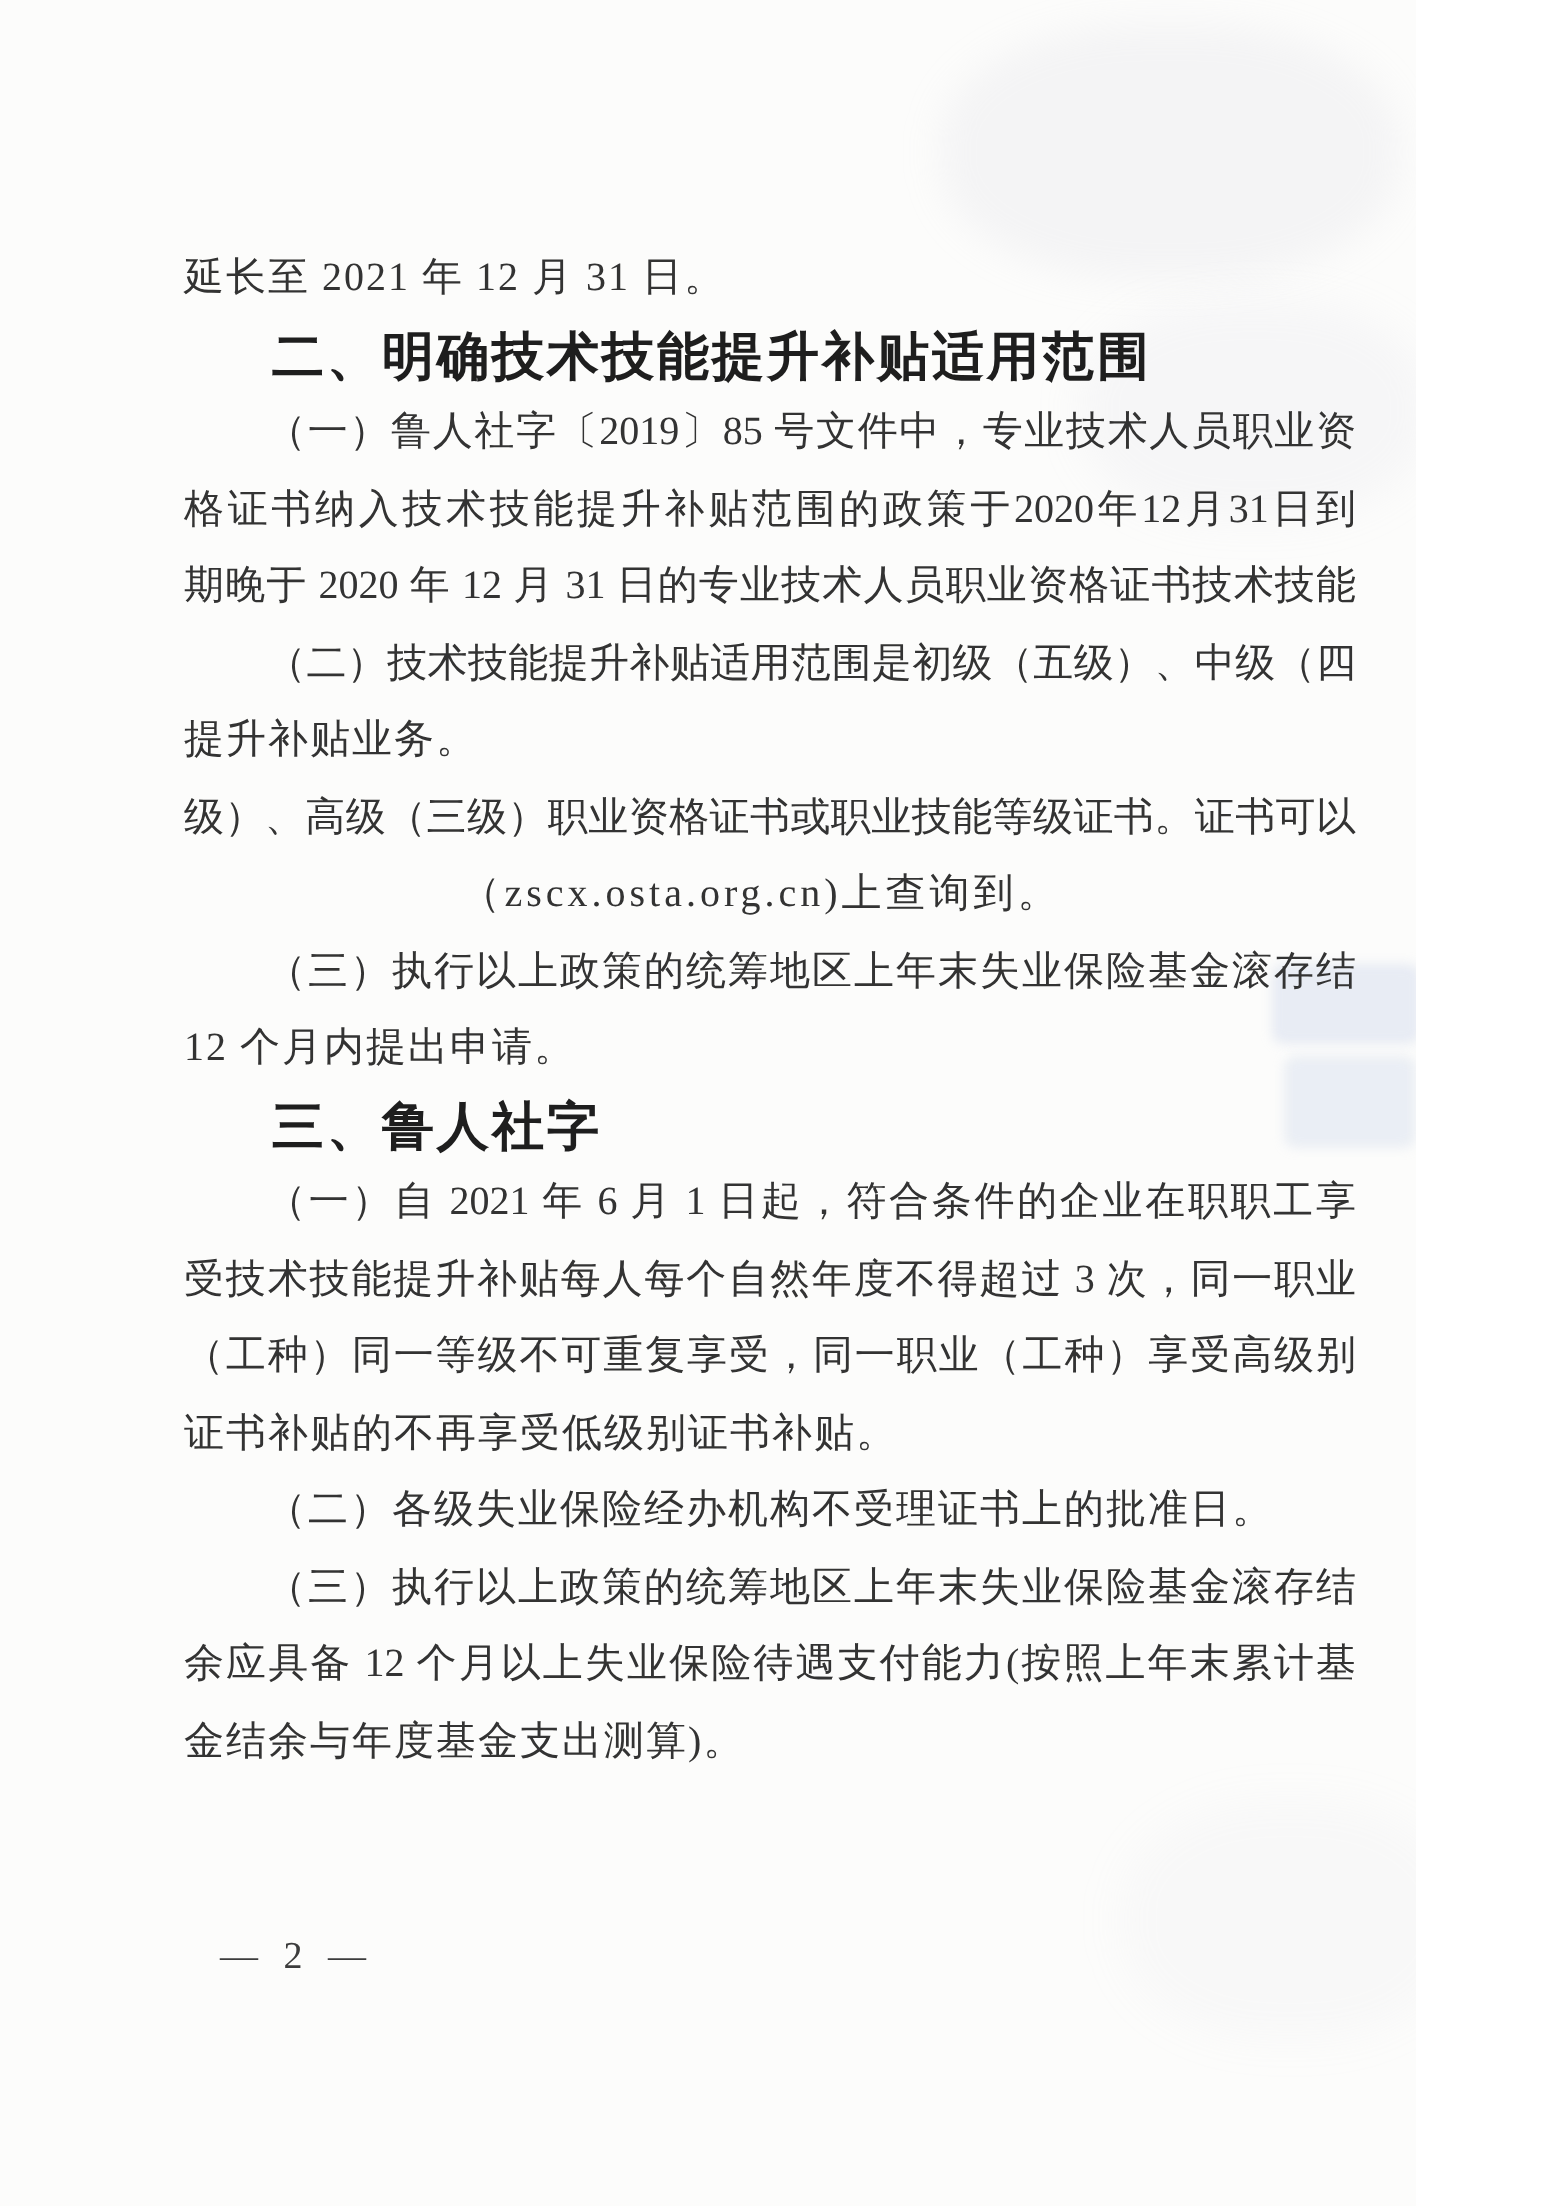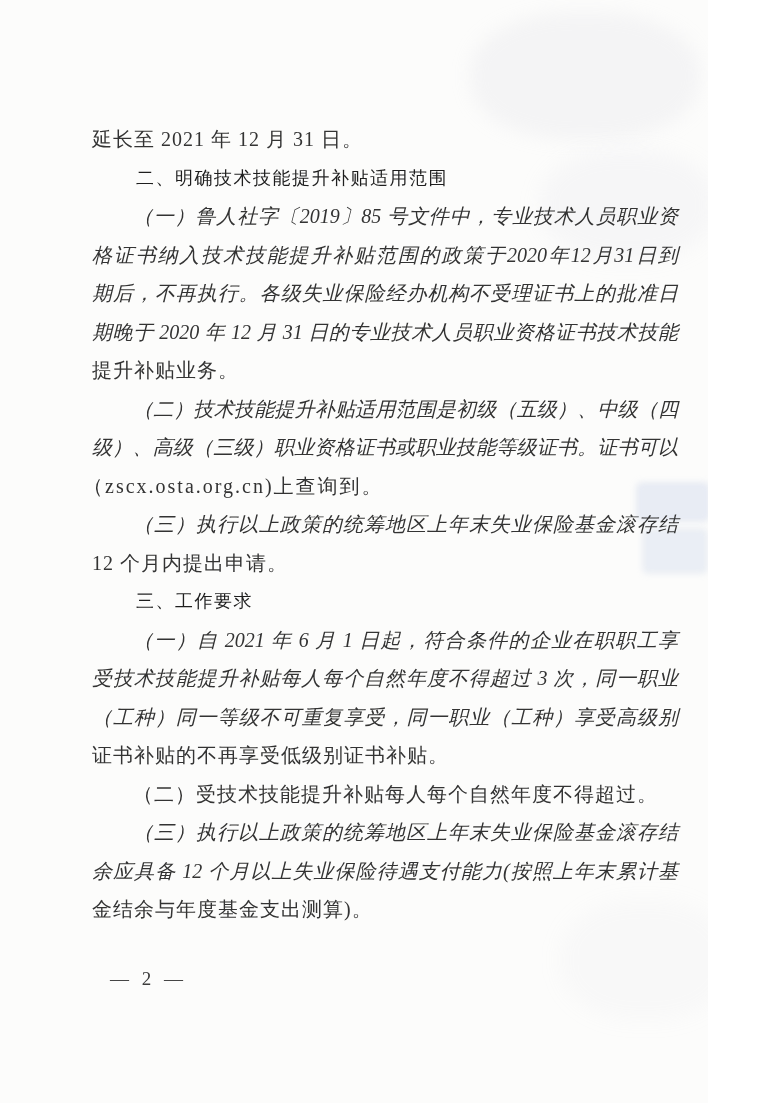--- a/index.html
+++ b/index.html
@@ -27,33 +27,32 @@
     font-size:20px;
     letter-spacing:1px;
     color:var(--ink);
     overflow:visible;
   }
   .j{
     text-align:justify;
     text-align-last:justify;
     text-justify:inter-character;
     letter-spacing:0;
-    font-style:italic;
   }
   .ind{text-indent:41px;}
   .hd{
     font-family:"Liberation Sans","DejaVu Sans",sans-serif;
-    font-weight:400;
-    font-size:18px;
+    font-weight:700;
+    font-size:26px;
     letter-spacing:1.5px;
     color:var(--heading_ink);
     text-indent:44px;
   }
   .hang{margin-left:-9px;}
-  .url{letter-spacing:2px;}
+  .url{letter-spacing:2px;text-align:center;}
   .page-number{
     position:absolute;
     left:110px;top:964px;
     font-size:19px;
     letter-spacing:4px;
     color:#3c3c3c;
     line-height:30px;
   }
   
   .scan-edge-line{
@@ -85,34 +84,33 @@
   <div class="smudge smudge-b"></div>
   <div class="smudge smudge-c"></div>
   <div class="smudge smudge-d"></div>
   <div class="smudge smudge-e"></div>
 
   <div class="doc-body">
     <div class="ln">延长至 2021 年 12 月 31 日。</div>
     <div class="ln hd">二、明确技术技能提升补贴适用范围</div>
     <div class="ln ind j">（一）鲁人社字〔2019〕85 号文件中，专业技术人员职业资</div>
     <div class="ln j">格证书纳入技术技能提升补贴范围的政策于2020年12月31日到</div>
-    <div class="ln j">期后，不再执行。各级失业保险经办机构不受理证书上的批准日</div>
     <div class="ln j">期晚于 2020 年 12 月 31 日的专业技术人员职业资格证书技术技能</div>
+    <div class="ln ind j">（二）技术技能提升补贴适用范围是初级（五级）、中级（四</div>
     <div class="ln">提升补贴业务。</div>
-    <div class="ln ind j">（二）技术技能提升补贴适用范围是初级（五级）、中级（四</div>
     <div class="ln j">级）、高级（三级）职业资格证书或职业技能等级证书。证书可以</div>
     <div class="ln hang url">（zscx.osta.org.cn)上查询到。</div>
     <div class="ln ind j">（三）执行以上政策的统筹地区上年末失业保险基金滚存结</div>
     <div class="ln">12 个月内提出申请。</div>
-    <div class="ln hd">三、工作要求</div>
+    <div class="ln hd">三、鲁人社字</div>
     <div class="ln ind j">（一）自 2021 年 6 月 1 日起，符合条件的企业在职职工享</div>
     <div class="ln j">受技术技能提升补贴每人每个自然年度不得超过 3 次，同一职业</div>
     <div class="ln j">（工种）同一等级不可重复享受，同一职业（工种）享受高级别</div>
     <div class="ln">证书补贴的不再享受低级别证书补贴。</div>
-    <div class="ln ind">（二）受技术技能提升补贴每人每个自然年度不得超过。</div>
+    <div class="ln ind">（二）各级失业保险经办机构不受理证书上的批准日。</div>
     <div class="ln ind j">（三）执行以上政策的统筹地区上年末失业保险基金滚存结</div>
     <div class="ln j">余应具备 12 个月以上失业保险待遇支付能力(按照上年末累计基</div>
     <div class="ln">金结余与年度基金支出测算)。</div>
   </div>
 
   <div class="page-number">— 2 —</div>
 
   <div class="scan-edge-line"></div>
 
 </div>

